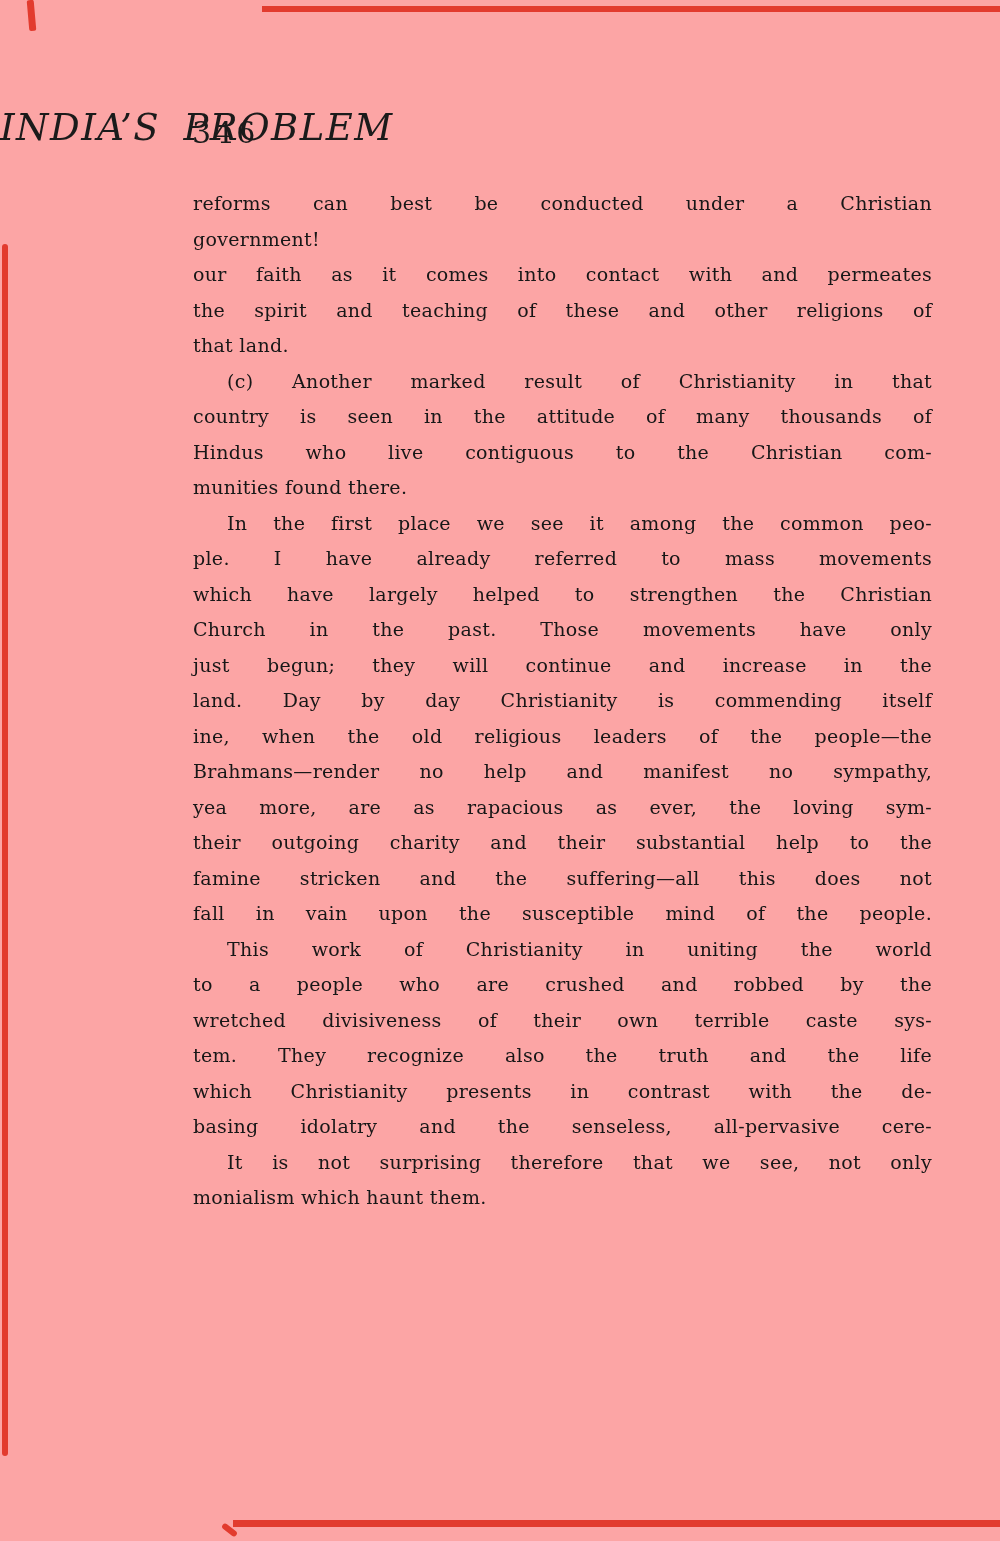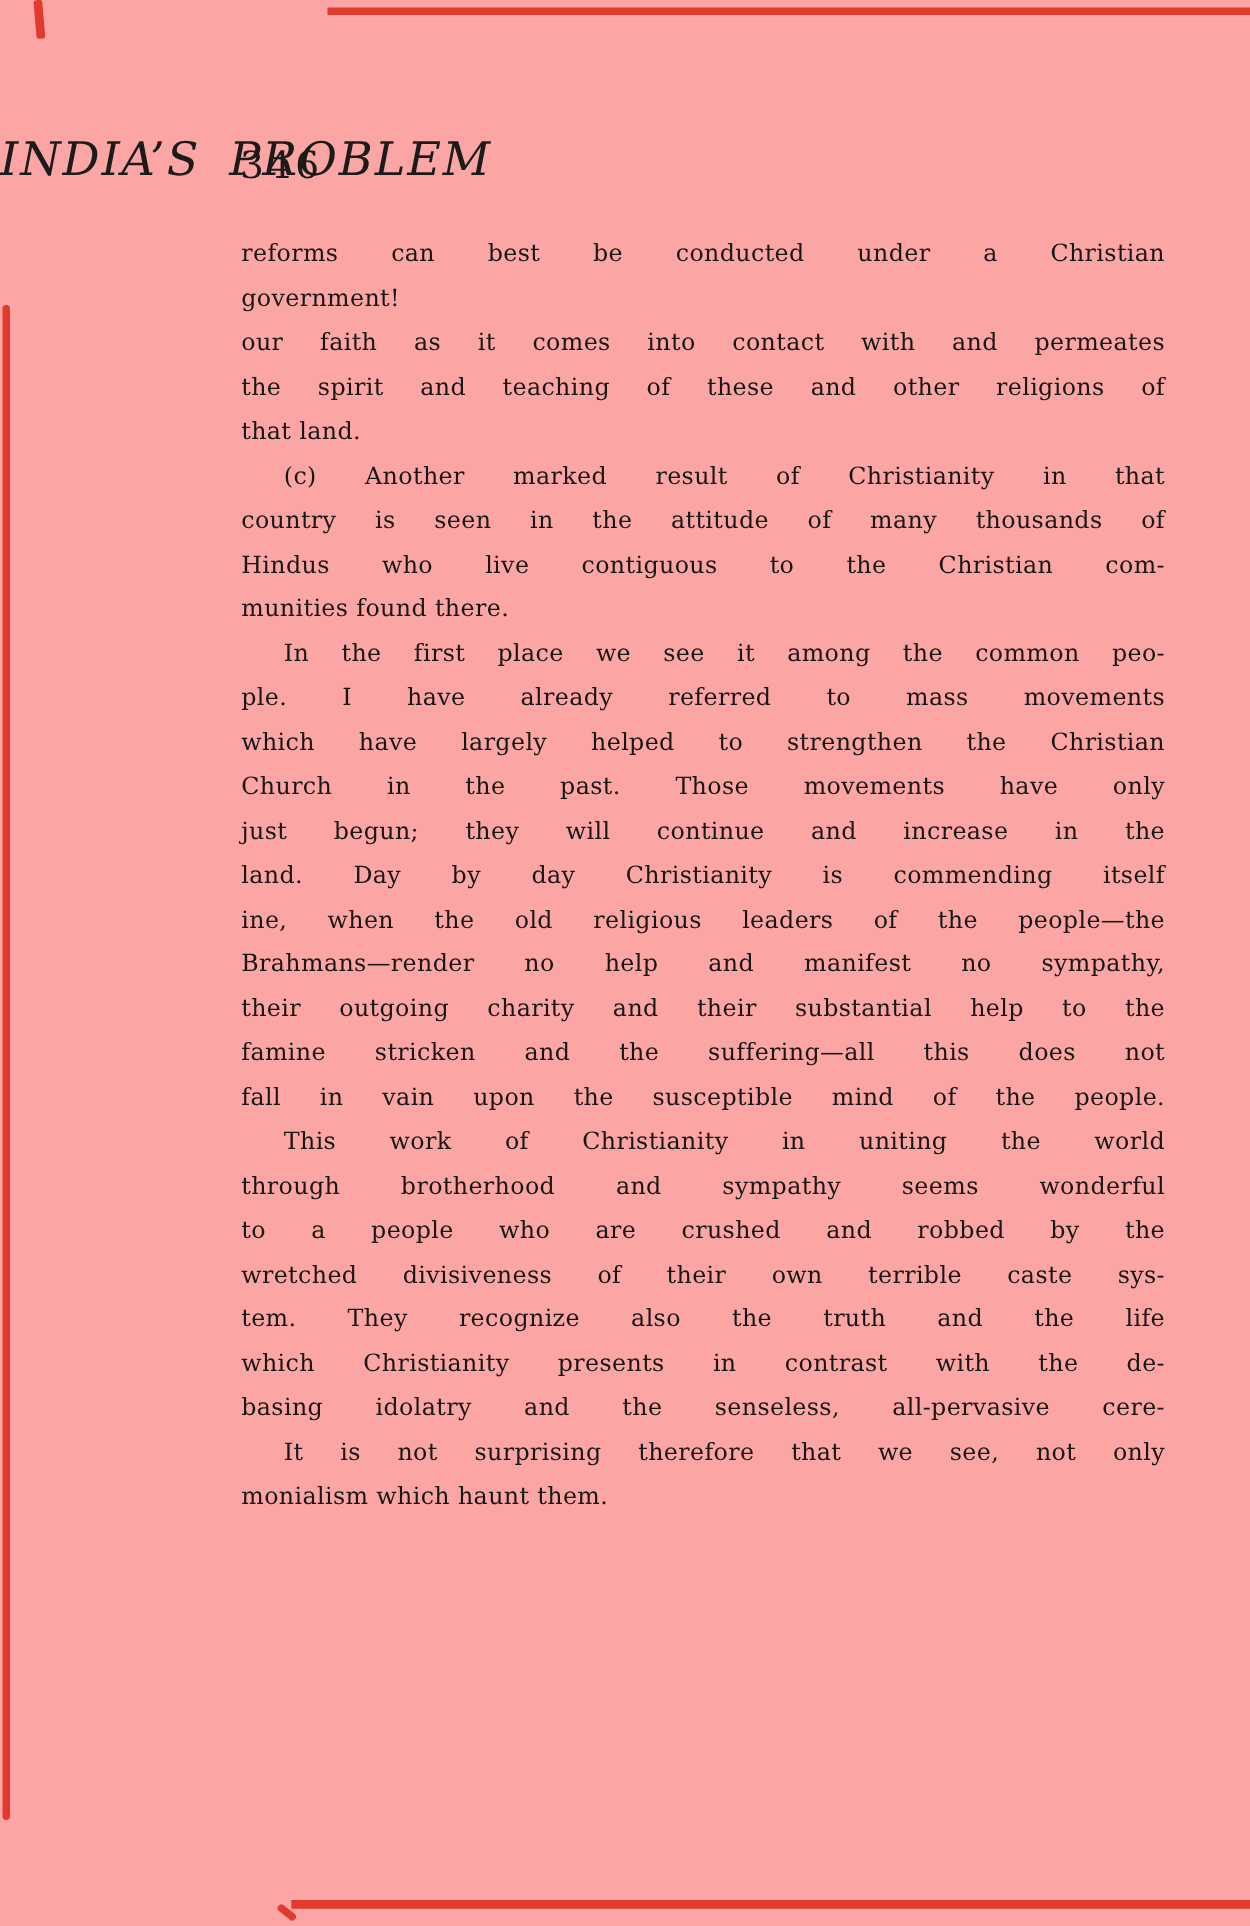--- a/index.html
+++ b/index.html
@@ -74,25 +74,25 @@
       <div class="line">Hindus who live contiguous to the Christian com-</div>
       <div class="line noj">munities found there.</div>
       <div class="line ind">In the first place we see it among the common peo-</div>
       <div class="line">ple.  I have already referred to mass movements</div>
       <div class="line">which have largely helped to strengthen the Christian</div>
       <div class="line">Church in the past.  Those movements have only</div>
       <div class="line">just begun; they will continue and increase in the</div>
       <div class="line">land.  Day by day Christianity is commending itself</div>
       <div class="line">ine, when the old religious leaders of the people—the</div>
       <div class="line">Brahmans—render no help and manifest no sympathy,</div>
+      <div class="line">yea more, are as rapacious as ever, the loving sym-</div>
       <div class="line">their outgoing charity and their substantial help to the</div>
       <div class="line">famine stricken and the suffering—all this does not</div>
       <div class="line">fall in vain upon the susceptible mind of the people.</div>
       <div class="line ind">This work of Christianity in uniting the world</div>
-      <div class="line">through brotherhood and sympathy seems wonderful</div>
       <div class="line">to a people who are crushed and robbed by the</div>
       <div class="line">wretched divisiveness of their own terrible caste sys-</div>
       <div class="line">tem.  They recognize also the truth and the life</div>
       <div class="line">which Christianity presents in contrast with the de-</div>
       <div class="line">basing idolatry and the senseless, all-pervasive cere-</div>
       <div class="line ind">It is not surprising therefore that we see, not only</div>
       <div class="line noj">monialism which haunt them.</div>
     </main>
 
 </div>

